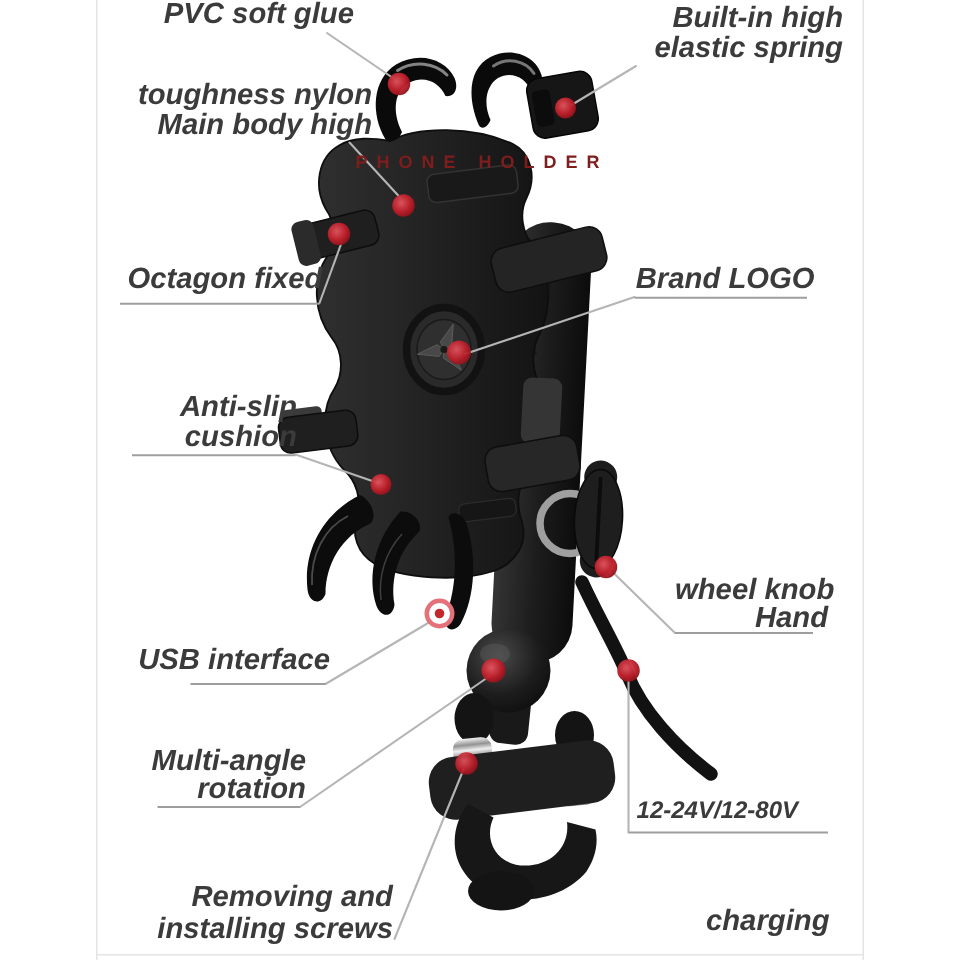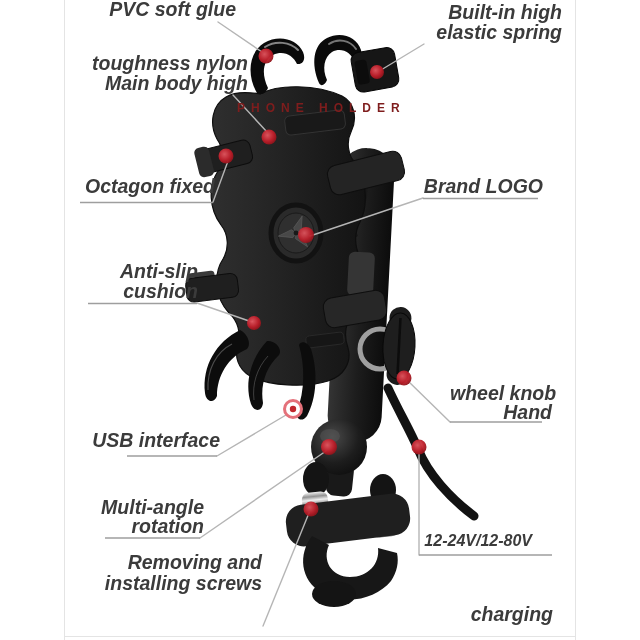--- a/index.html
+++ b/index.html
@@ -23,21 +23,21 @@
   
   #lbl-pvc       {left:104px; top:-1px;  width:132px;}
   #lbl-spring    {left:422px; top:2px;   width:140px; line-height:20px;}
   #lbl-mainbody  {left:68px;  top:53px;  width:180px;}
   #lbl-octagon   {left:78px;  top:176px; width:137px;}
   #lbl-brand     {left:423px; top:176px; width:120px;}
   #lbl-cushion   {left:83px;  top:261px; width:115px;}
   #lbl-usb       {left:80px;  top:430px; width:140px;}
   #lbl-hand      {left:450px; top:384px; width:102px; line-height:19px;}
   #lbl-multi     {left:88px;  top:498px; width:116px; line-height:19px;}
-  #lbl-removing  {left:90px;  top:552px; width:172px; line-height:21px;}
+  #lbl-removing  {left:90px;  top:588px; width:172px; line-height:21px;}
   #lbl-charging  {left:398px; top:531px; width:134px; font-size:16px;}
   #lbl-charging2 {left:419px; top:556px; width:134px;margin-top:48px;}
 </style>
 </head>
 <body>
 
 <div id="stage">
 
   <svg id="product-svg" width="640" height="640" viewBox="0 0 640 640">
     <defs>

